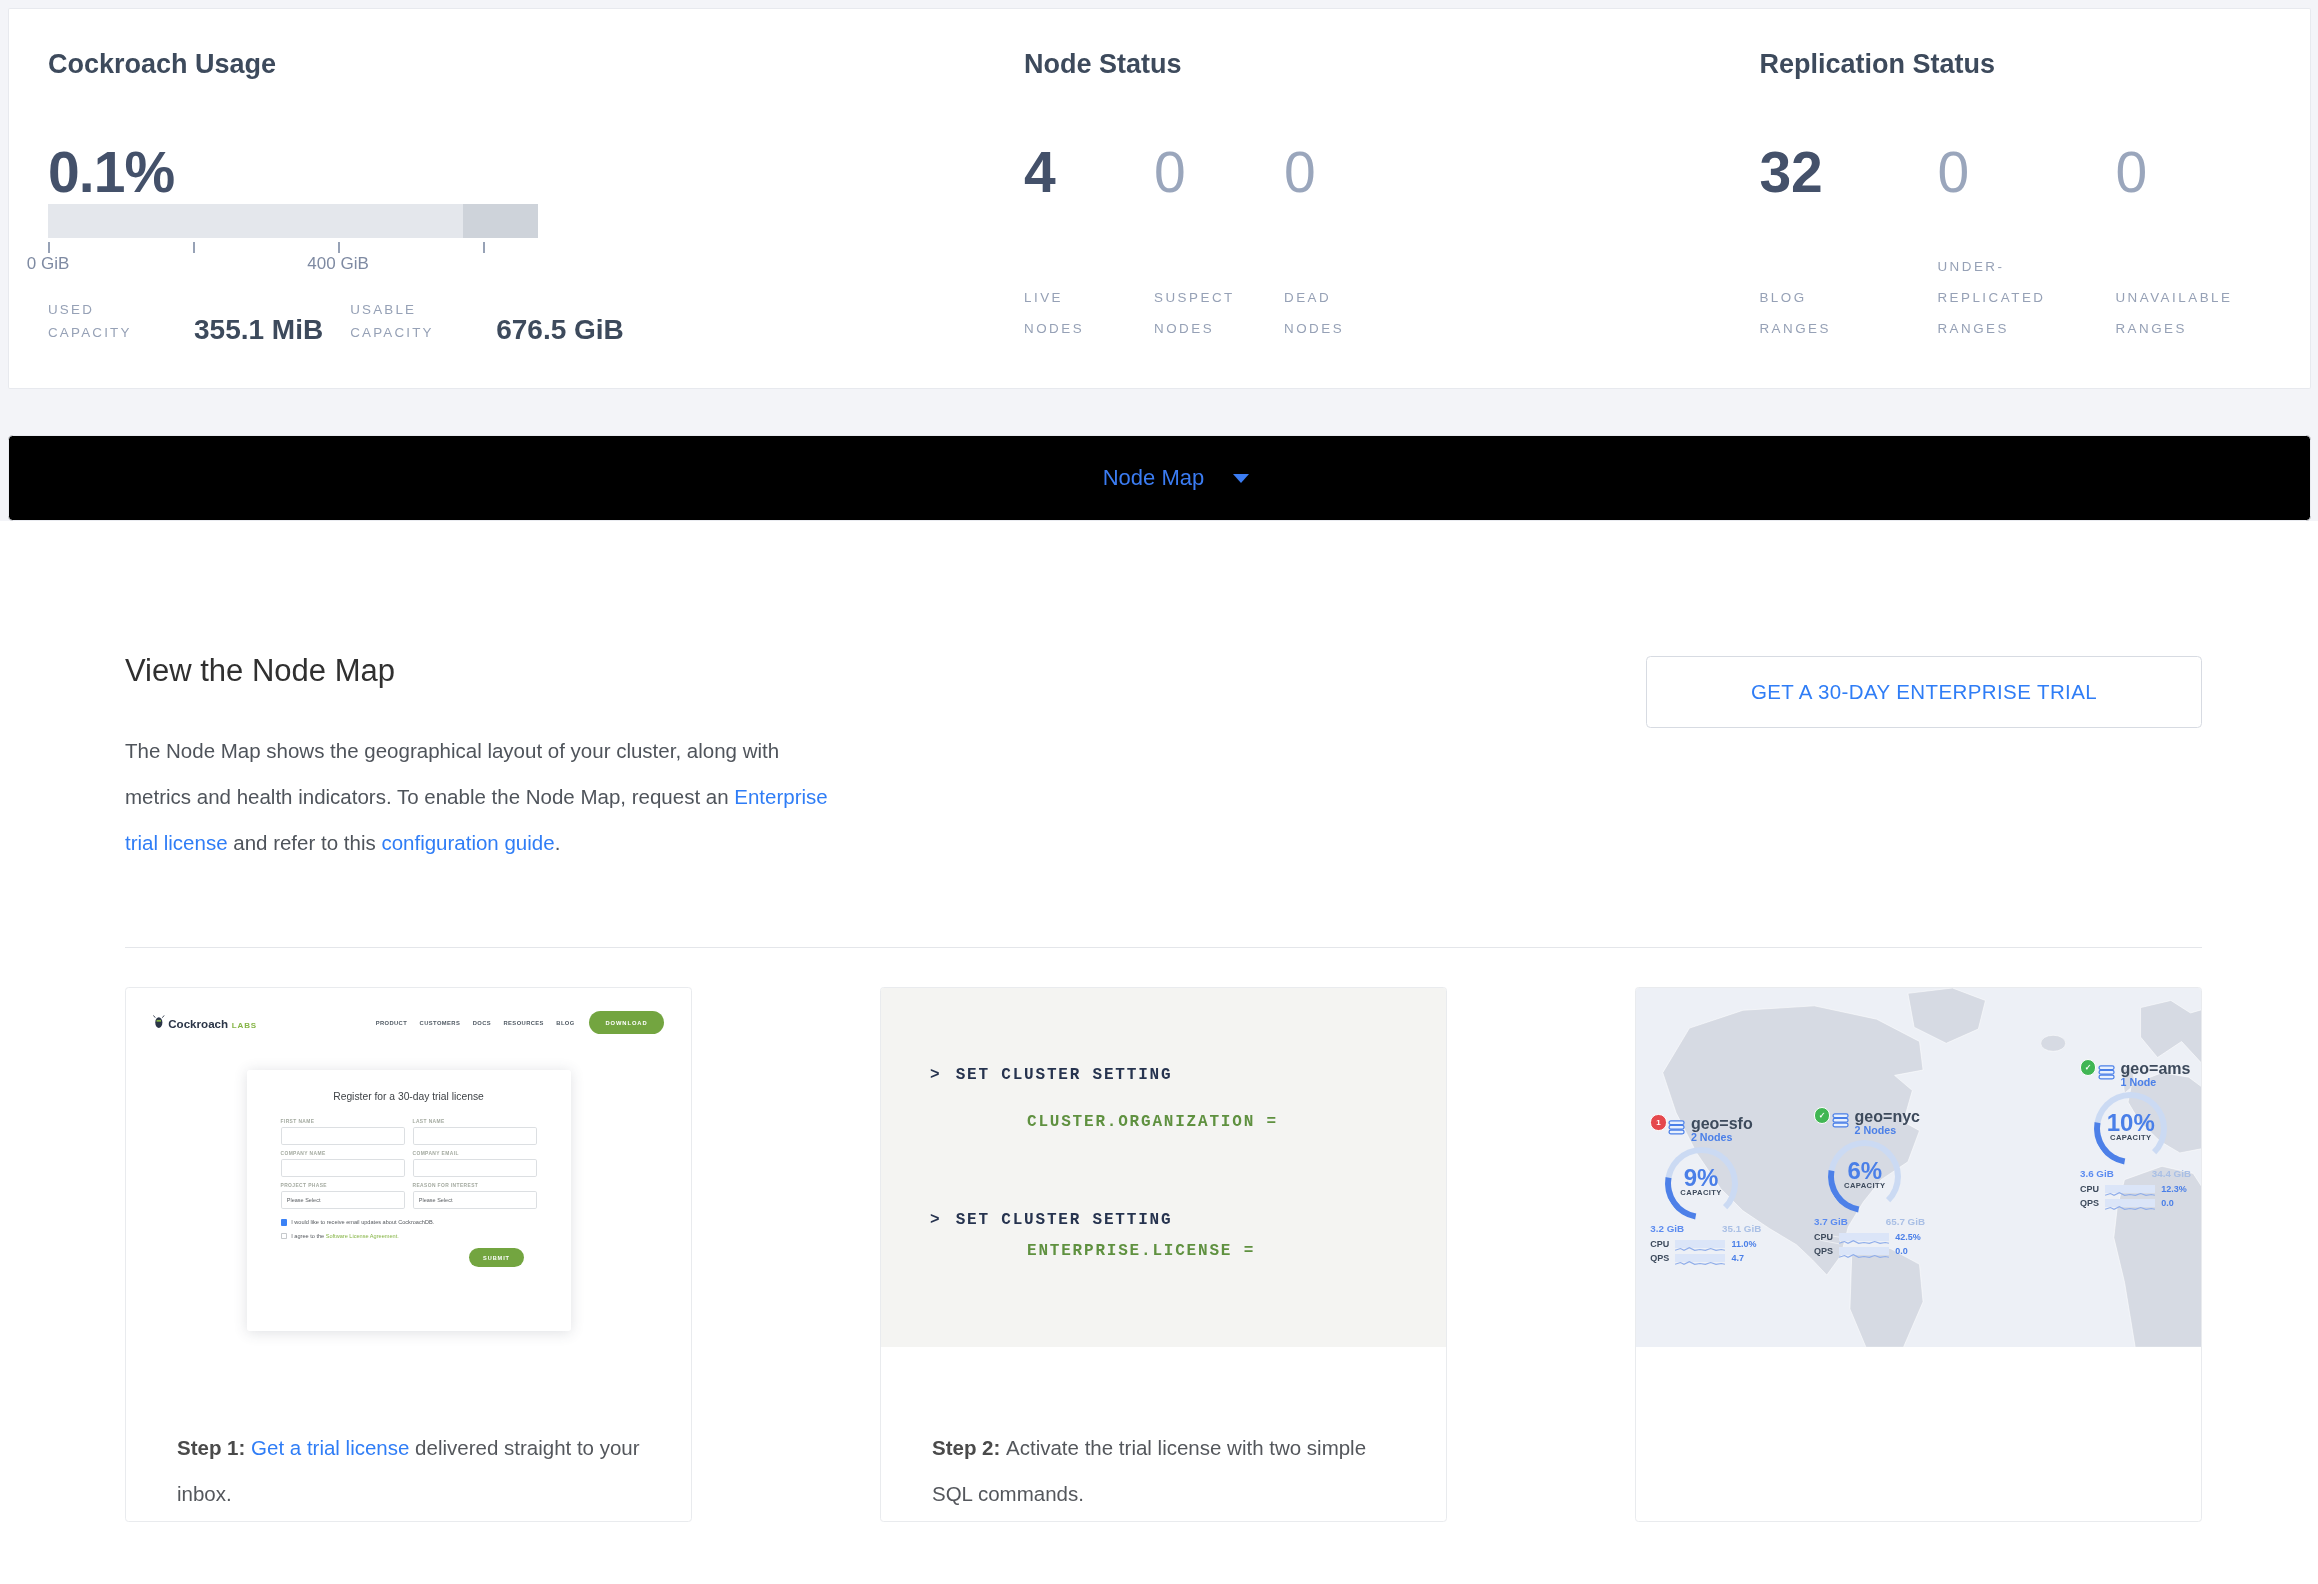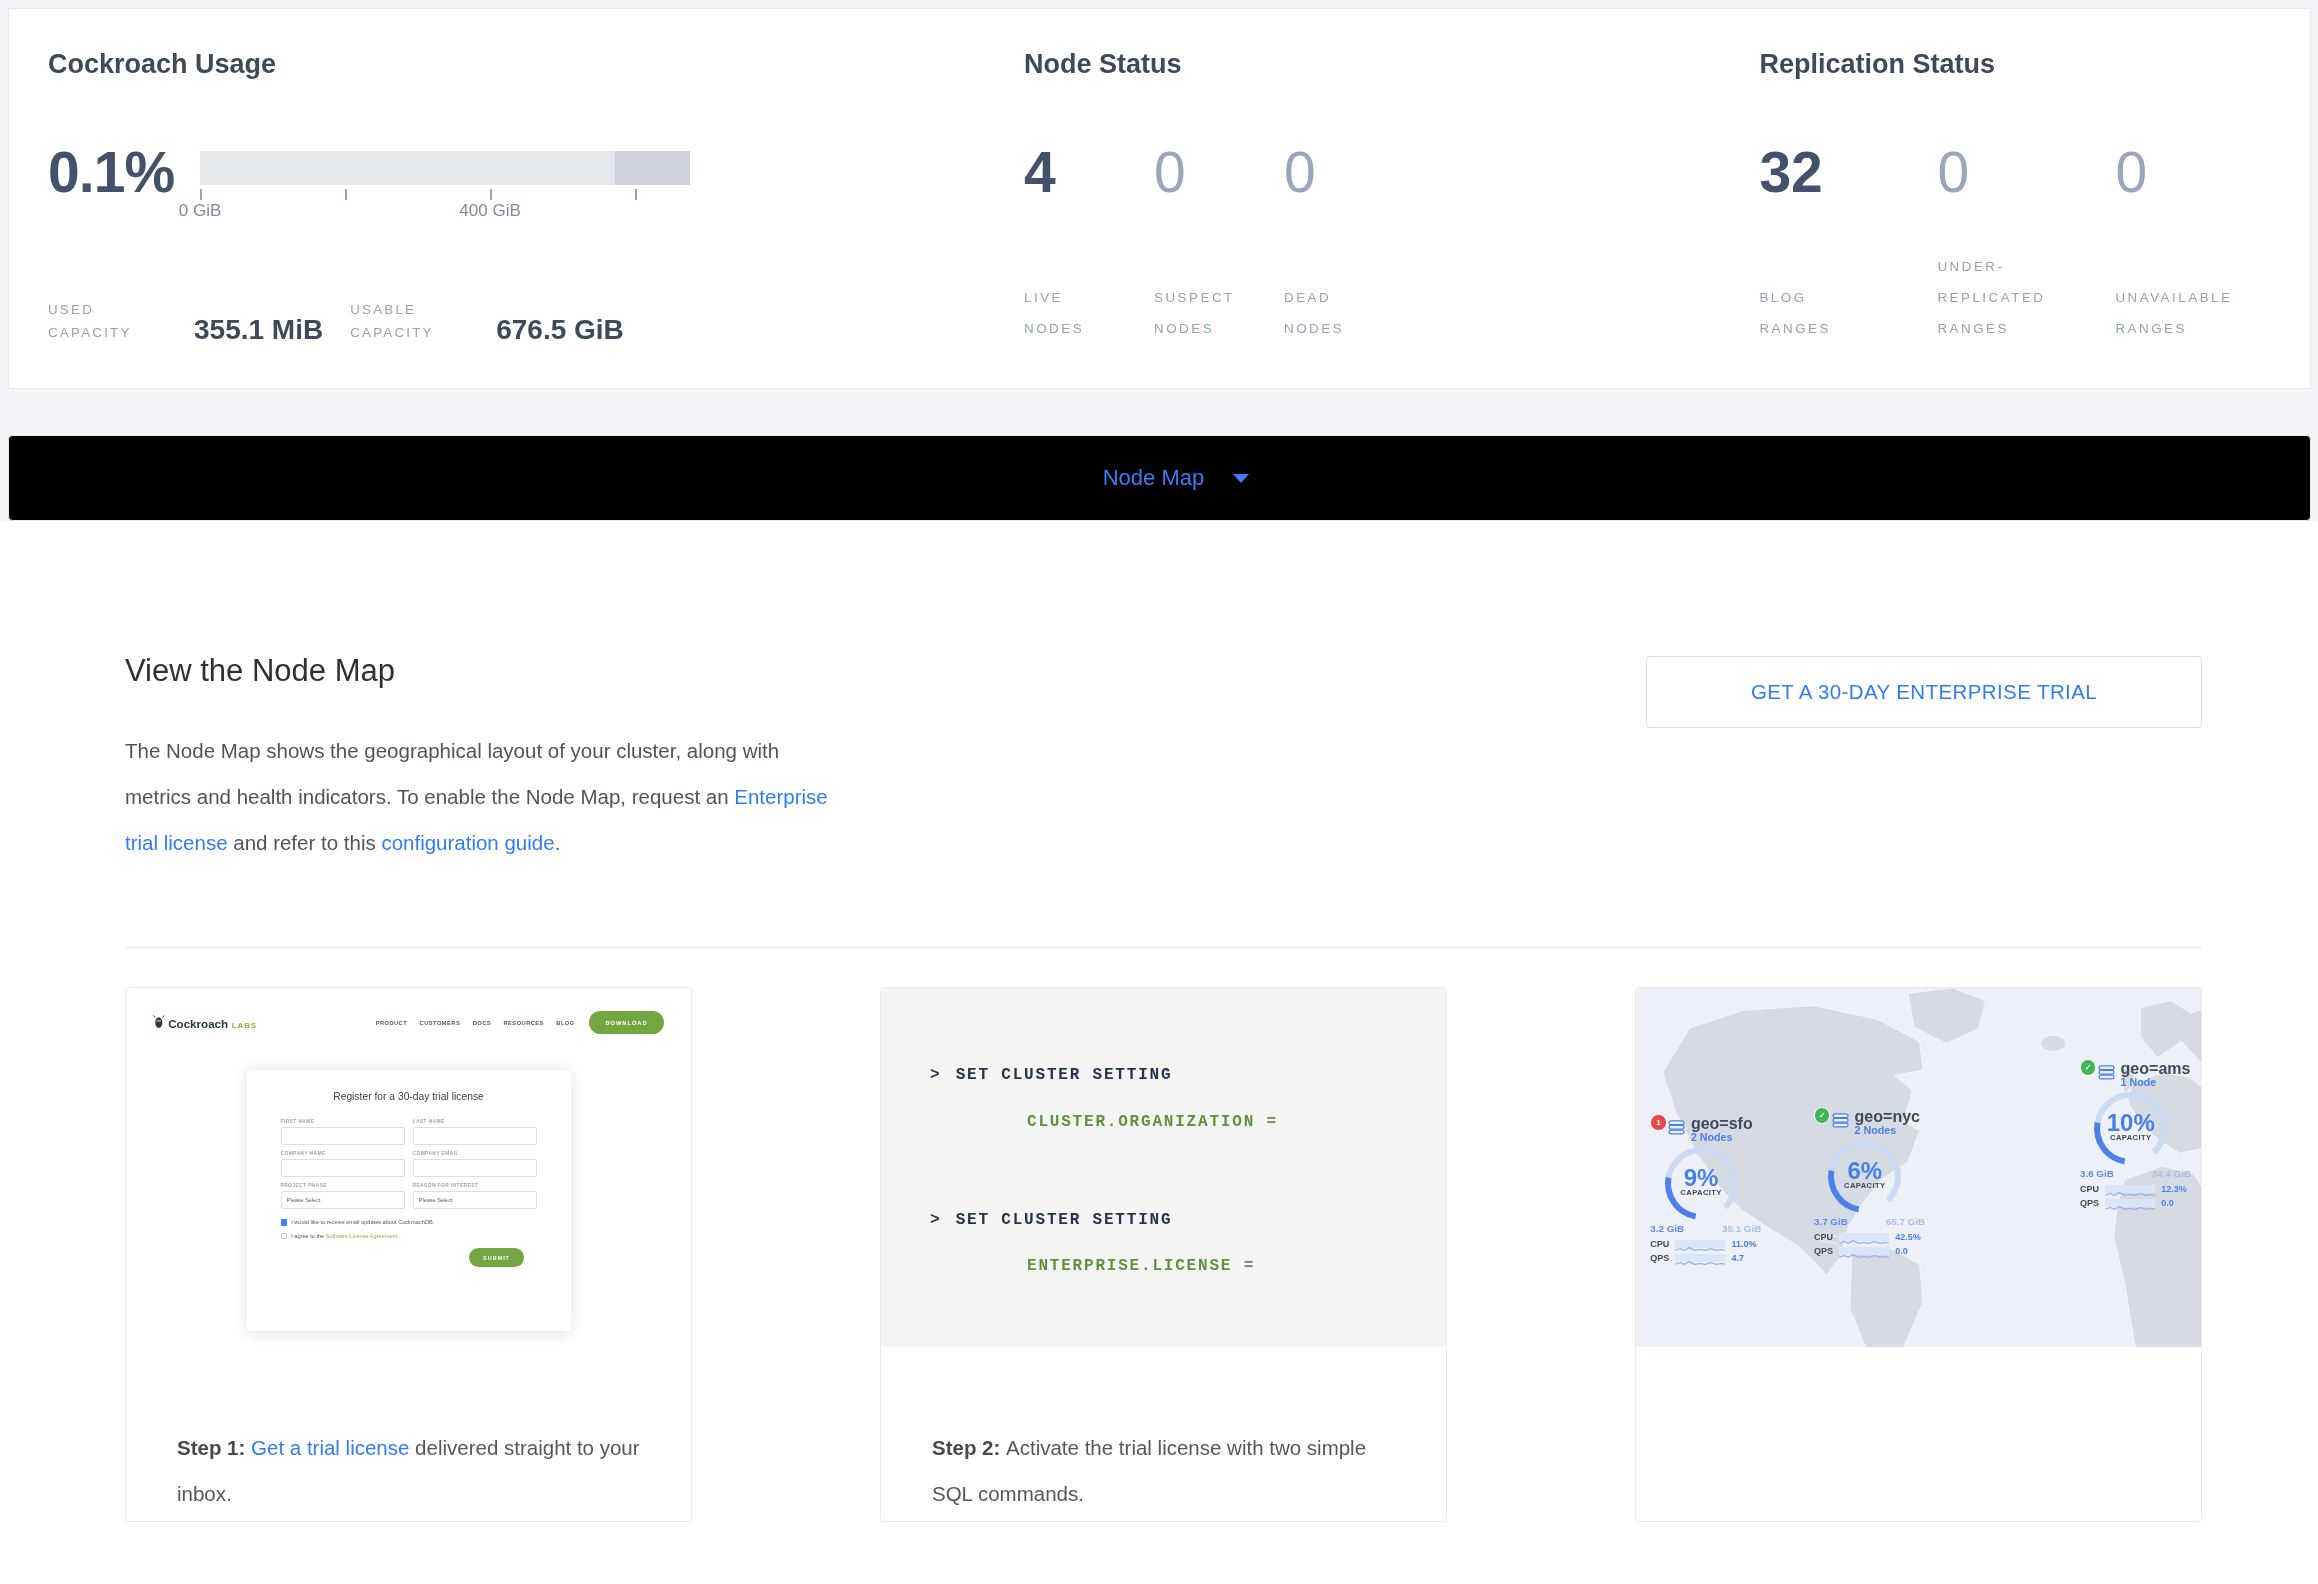--- a/index.html
+++ b/index.html
@@ -3,21 +3,21 @@
 <meta charset="utf-8">
 <style>
   html,body{margin:0;padding:0;}
   body{width:2319px;height:1585px;background:#fff;font-family:"Liberation Sans",sans-serif;overflow:hidden;position:relative;}
   .top-zone{background:#f3f4f8;padding:8px 8px 0;}
   
   .stats-card{background:#fff;border:0.9px solid #e7e9ee;border-radius:1.8px;height:381px;box-sizing:border-box;padding:39px 39px 32px;display:grid;grid-template-columns:976px 722px 1fr;}
   .stat-title{font-size:27px;font-weight:bold;color:#3d4a5c;margin:0 0 66px;line-height:32px;}
   .stat-body{height:198px;display:flex;flex-direction:column;justify-content:space-between;}
   
-  .cap-row{display:flex;align-items:flex-start;}
+  .cap-row{display:flex;align-items:flex-start;flex-direction:column;}
   .cap-pct{font-size:57px;font-weight:bold;color:#44516a;line-height:53px;width:152px;letter-spacing:-0.9px;}
   .cap-chart{width:490px;padding-top:5.3px;}
   .bar{height:34px;background:#e4e7ec;position:relative;}
   .bar-dark{position:absolute;right:0;top:0;height:100%;width:15.3%;background:#ced3da;}
   .ticks{position:relative;height:16px;}
   .tick{position:absolute;top:3.6px;width:1.8px;height:11.6px;background:#97a2b6;}
   .tick-labels{position:relative;height:21.4px;font-size:17px;color:#7e8aa2;}
   .tick-label{position:absolute;transform:translateX(-50%);white-space:nowrap;}
   .cap-pairs{display:flex;align-items:flex-end;}
   .pair{display:flex;align-items:flex-end;}
@@ -74,21 +74,21 @@
   .glink{color:#86b546;}
   .mini-submit{margin:9px 12.5px 0 auto;width:55px;height:19.6px;border-radius:10.7px;background:#73a540;color:#fff;font-size:5.6px;font-weight:bold;letter-spacing:0.9px;display:flex;align-items:center;justify-content:center;}
   
   .sql-pane{position:absolute;top:0;left:0;right:0;height:359px;background:#f4f4f2;}
   .sql-line{position:absolute;font-family:"Liberation Mono",monospace;font-weight:bold;font-size:16px;letter-spacing:1.8px;color:#26334f;white-space:nowrap;}
   .sql-line .prompt{margin-right:14.3px;}
   .sql-line.green{color:#5f9140;}
   .sql-line:nth-child(1){top:78px;left:49px;}
   .sql-line:nth-child(2){top:125px;left:146px;}
   .sql-line:nth-child(3){top:223px;left:49px;}
-  .sql-line:nth-child(4){top:269px;left:146px;}
+  .sql-line:nth-child(4){top:254px;left:146px;}
   
   .map-pane{position:absolute;top:0;left:0;width:567px;height:359px;background:#edf0f6;}
   .map-pane svg.world{position:absolute;inset:0;}
   .loc{position:absolute;width:125px;}
   .loc-sfo{left:14.3px;top:130px;}
   .loc-nyc{left:178px;top:123px;}
   .loc-ams{left:444px;top:75px;}
   .loc-head{display:flex;align-items:flex-start;}
   .badge{width:14.3px;height:14.3px;border-radius:50%;color:#fff;font-size:8px;font-weight:bold;display:flex;align-items:center;justify-content:center;border:1.8px solid #fff;flex:none;margin-top:-3.6px;}
   .badge.err{background:#e5484d;}

